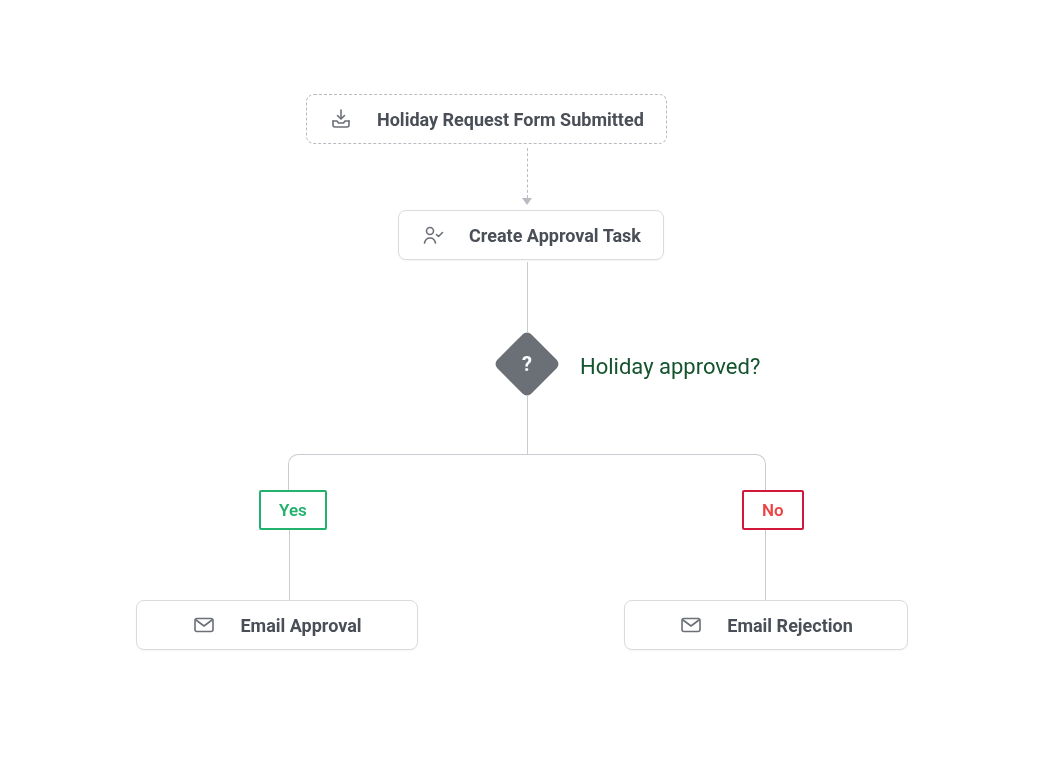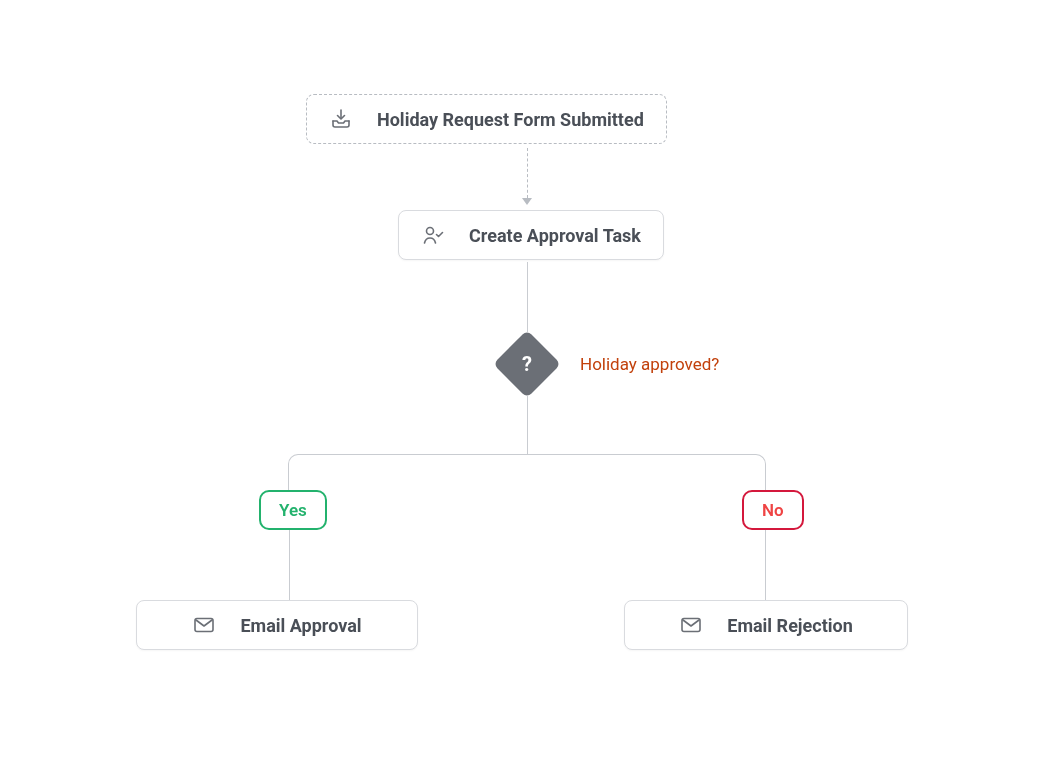--- a/index.html
+++ b/index.html
@@ -34,21 +34,21 @@
   .node-dashed {
     border-style: dashed;
     border-color: #b8bcc2;
     box-shadow: none;
   }
   .pill {
     position: absolute;
     padding: 8px 18px;
     background: #ffffff;
     border: 2px solid;
-    border-radius: 10px;
+    border-radius: 2px;
     font-weight: 600;
     font-size: 17px;
   }
   .pill-yes { border-color: #23b26d; color: #23b26d; }
   .pill-no  { border-color: #d4183c; color: #ef4444; }
 
   .diamond {
     position: absolute;
     width: 64px;
     height: 64px;
@@ -64,22 +64,22 @@
     border-radius: 6px;
   }
   .diamond-q {
     position: absolute;
     color: #ffffff;
     font-weight: 700;
     font-size: 20px;
   }
   .diamond-label {
     position: absolute;
-    font-size: 17px;
-    color: #c2410c;
+    font-size: 22px;
+    color: #14532d;
   }
 
   .icon {
     width: 24px;
     height: 24px;
     display: inline-flex;
     align-items: center;
     justify-content: center;
     flex: 0 0 auto;
   }

